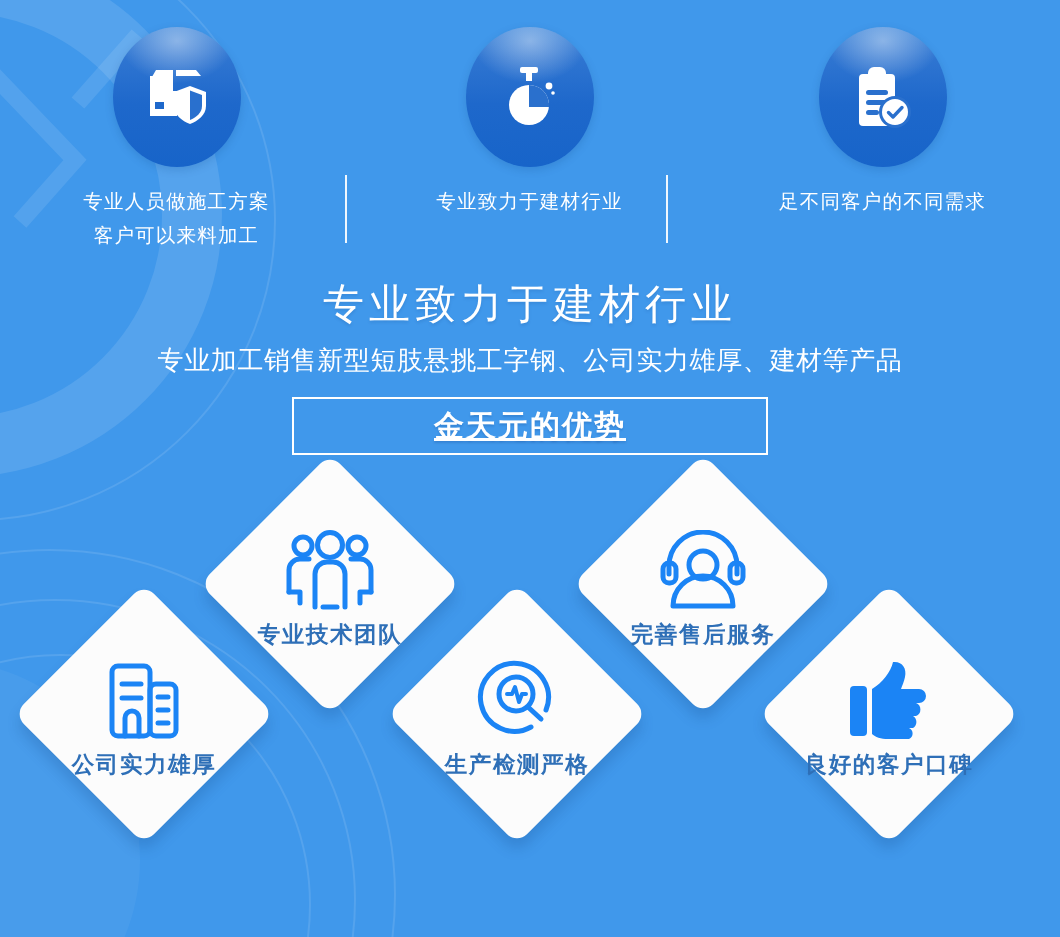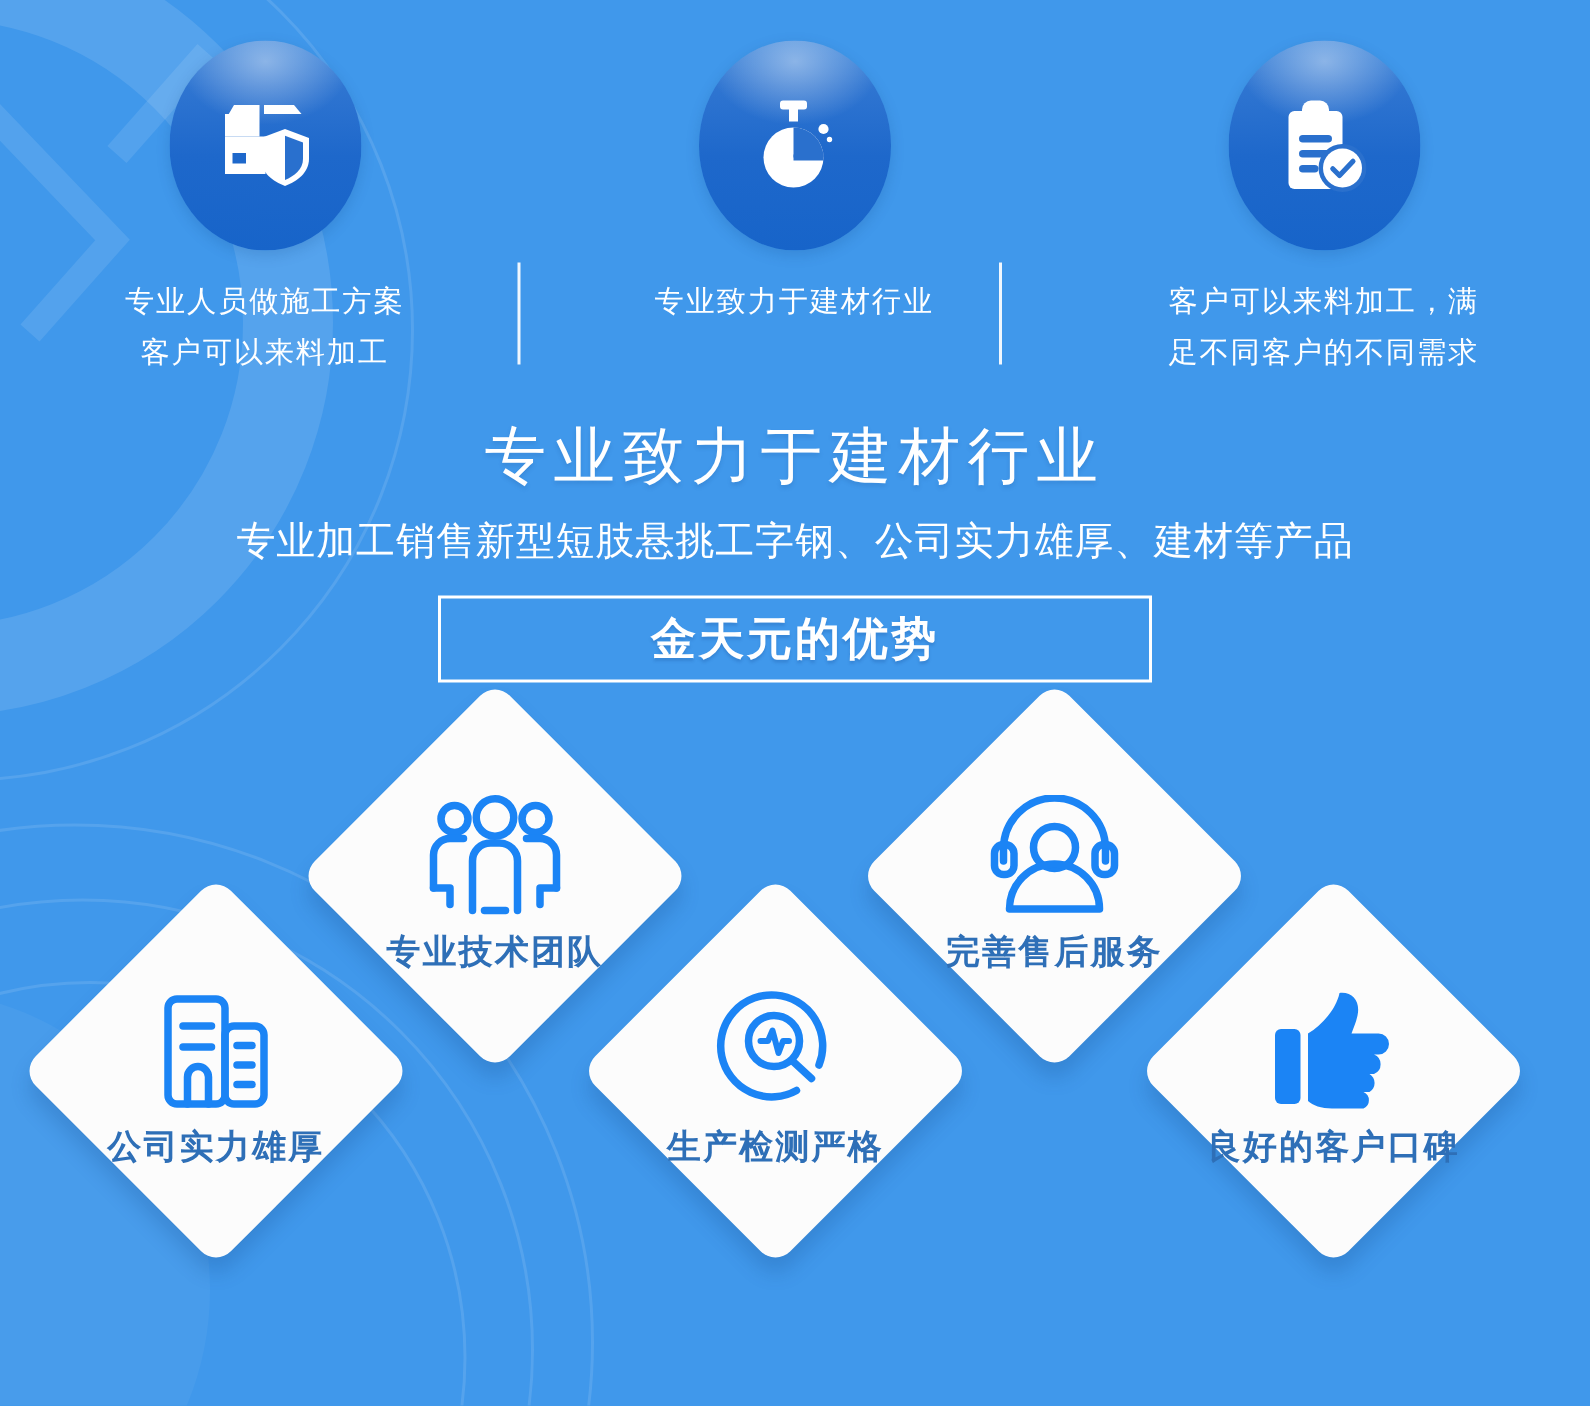--- a/index.html
+++ b/index.html
@@ -76,20 +76,21 @@
     width:476px; height:58px;
     border:2px solid #ffffff;
     display:flex; align-items:center; justify-content:center;
   }
   .adv-text{
     color:#ffffff;
     font-size:30px;
     font-weight:bold;
     letter-spacing:2px;
     text-shadow:0 2px 2px rgba(20,70,140,.22);
+    text-decoration:underline;
   }
 
   
   .diamond{
     position:absolute;
     width:184px; height:184px;
     background:#fcfcfc;
     border-radius:14px;
     transform:rotate(45deg);
     box-shadow:7px 7px 13px rgba(20,70,130,.22);
@@ -200,21 +201,20 @@
             <rect x="11" y="34" width="22" height="5" rx="2.5" fill="#2a70cd"></rect>
             <rect x="11" y="44" width="13" height="5" rx="2.5" fill="#2a70cd"></rect>
             <circle cx="40" cy="46" r="16" fill="#2a70cd"></circle>
             <circle cx="40" cy="46" r="13"></circle>
             <path d="M33.5 46.5 L38 51 L47 41.5" stroke="#2a70cd" stroke-width="3.4" fill="none" stroke-linecap="round" stroke-linejoin="round"></path>
           </g>
         </svg>
       </span>
     </div>
     <div class="feature-text">
-      <div>客户可以来料加工，满</div>
       <div>足不同客户的不同需求</div>
     </div>
   </div>
 
   <div class="vdiv d1"></div>
   <div class="vdiv d2"></div>
 </div>
 
 <div class="headline">
   <div class="h-main">专业致力于建材行业</div>

